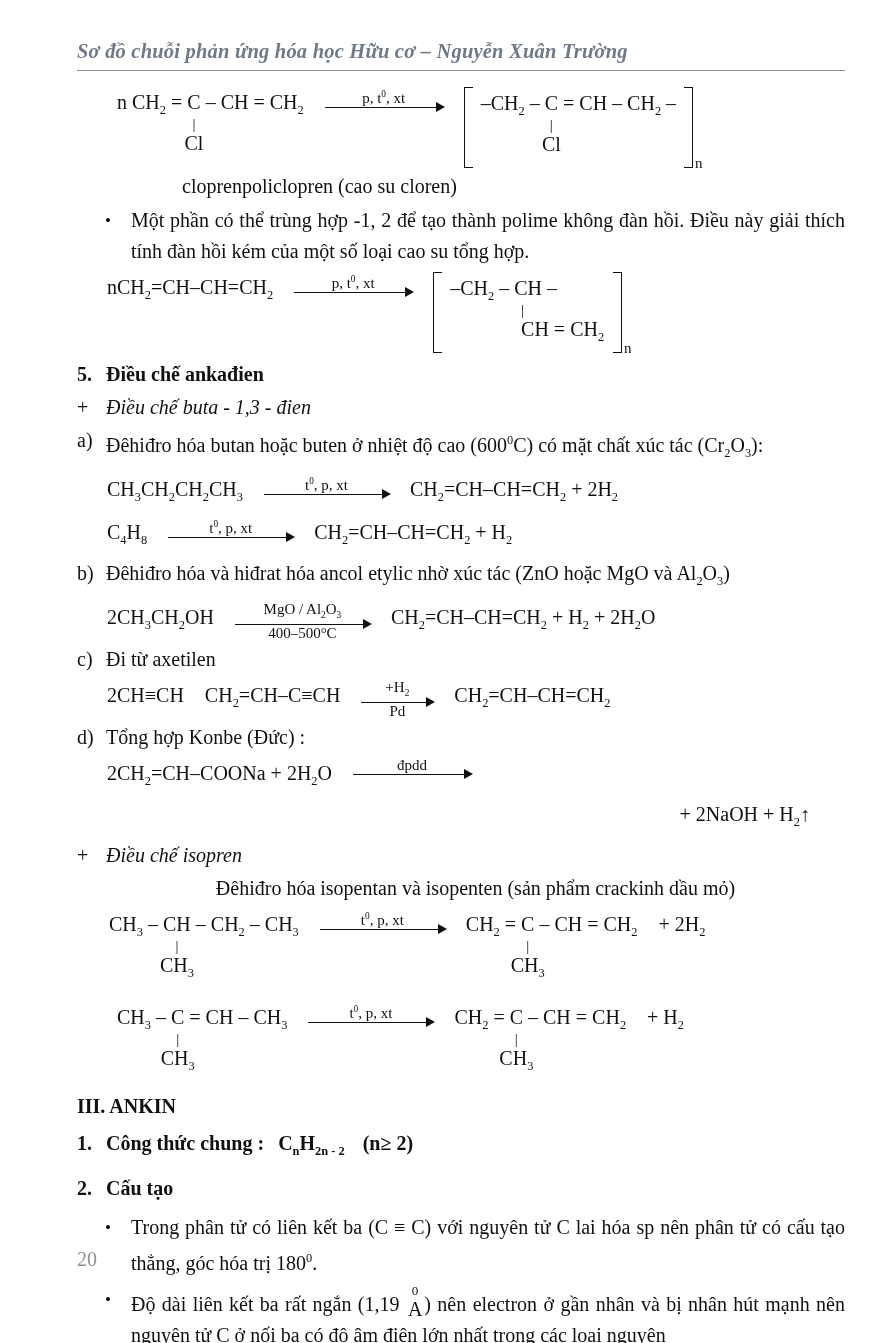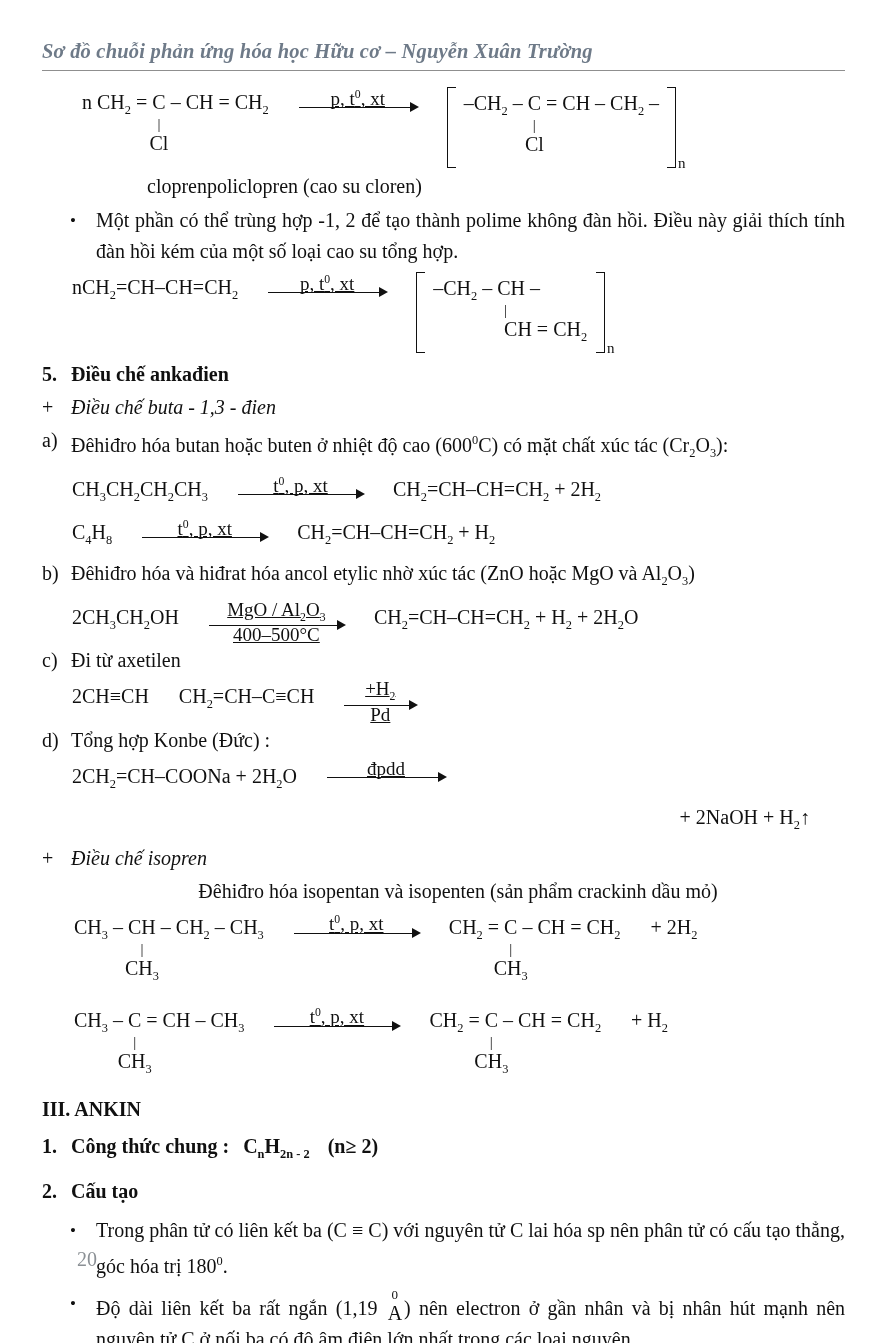--- a/index.html
+++ b/index.html
@@ -5,21 +5,21 @@
   * { box-sizing: border-box; }
   html, body { margin: 0; padding: 0; }
   body {
     width: 889px; height: 1343px;
     background: #ffffff;
     font-family: "Liberation Serif", "DejaVu Serif", serif;
     color: #101010;
     font-size: 20px;
     overflow: hidden;
   }
-  .page { position: relative; height: 100%; padding: 38px 44px 0 42px; }
+  .page { position: relative; height: 100%; padding: 38px 44px 0 77px; }
 
   
   .doc-header {
     font-style: italic; font-weight: 700;
     font-size: 20.5px; line-height: 26px;
     color: var(--header-color, #6e7a88);
     padding-bottom: 6px;
     border-bottom: 1.8px solid var(--rule-color, #8f8f8f);
     margin-bottom: 16px;
     letter-spacing: .2px;
@@ -34,40 +34,40 @@
   .bold { font-weight: 400; }
   .hline { display: flex; font-weight: 700; margin: 6px 0 2px; }
   .hline .num { width: 29px; flex: none; line-height: 31px; }
   .hline .txt { line-height: 31px; }
   .bullet-item { display: flex; margin: 3px 0 3px 28px; }
   .bullet-dot { width: 26px; flex: none; line-height: 31px; font-size: 17px; }
   .btext { flex: 1; line-height: 31px; text-align: justify; }
   .para { margin: 2px 0 2px 29px; line-height: 31px; text-align: center; }
 
   
-  .rxn { display: flex; align-items: flex-start; gap: 30px; margin: 5px 0 3px 30px; white-space: nowrap; }
+  .rxn { display: flex; align-items: flex-start; gap: 21px; margin: 5px 0 3px 30px; white-space: nowrap; }
   .chem { display: inline-block; line-height: 30px; }
   .crow { display: block; line-height: 30px; }
   sub { font-size: 0.62em; }
   sup { font-size: 0.62em; }
 
   
   .anchor { position: relative; display: inline-block; }
   .hang {
     position: absolute; top: 100%; left: 50%; transform: translateX(-50%);
     display: flex; flex-direction: column; align-items: center;
   }
   .hang.left { left: 25%; transform: none; align-items: flex-start; }
   .hang .bond { font-size: 15px; line-height: 14px; }
   .hang .bchem { line-height: 25px; }
   .hang-space { display: block; height: 41px; }
 
   
   .arrow { display: inline-flex; flex-direction: column; align-items: center; padding-top: 0; }
-  .albl { font-size: 19px; line-height: 15px; min-height: 15px; padding: 0 8px; white-space: nowrap; text-decoration: underline; }
+  .albl { font-size: 15px; line-height: 15px; min-height: 15px; padding: 0 8px; white-space: nowrap; }
   .shaft { position: relative; align-self: stretch; height: 0; border-top: 1.5px solid #111; margin: 1px 0; }
   .shaft::after {
     content: ""; position: absolute; right: -2px; top: -6px;
     width: 0; height: 0;
     border-left: 9px solid #111; border-top: 5px solid transparent; border-bottom: 5px solid transparent;
   }
 
   
   .bracketed { display: inline-flex; align-items: stretch; }
   .lbrack, .rbrack { width: 9px; border: 1.7px solid #111; flex: none; }
@@ -212,20 +212,21 @@
   </div>
 
   <div class="rxn">
     <span class="chem">2CH≡CH</span>
     <span class="chem">CH<sub>2</sub>=CH–C≡CH</span>
     <span class="arrow" style="min-width:72px">
       <span class="albl">+H<sub>2</sub></span>
       <span class="shaft"></span>
       <span class="albl">Pd</span>
     </span>
+    <span class="chem">CH<sub>2</sub>=CH–CH=CH<sub>2</sub></span>
   </div>
 
   <div class="li">
     <span class="marker">d)</span>
     <div class="litext">Tổng hợp Konbe (Đức) :</div>
   </div>
 
   <div class="rxn">
     <span class="chem">2CH<sub>2</sub>=CH–COONa + 2H<sub>2</sub>O</span>
     <span class="arrow" style="min-width:118px">
@@ -258,21 +259,21 @@
     </span>
     <span class="chem">
       <span class="crow"><span>CH<sub>2</sub> = </span><span class="anchor"><span>C</span><span class="hang">
               <span class="bond">|</span>
               <span class="bchem">CH<sub>3</sub></span>
             </span></span><span> – CH = CH<sub>2</sub></span></span>
     </span>
     <span class="chem">+  2H<sub>2</sub></span>
   </div>
 
-  <div class="rxn" style="margin-left:32px; margin-top:14px">
+  <div class="rxn" style="margin-left:40px; margin-top:14px">
     <span class="chem">
       <span class="crow"><span>CH<sub>3</sub> – </span><span class="anchor"><span>C</span><span class="hang">
               <span class="bond">|</span>
               <span class="bchem">CH<sub>3</sub></span>
             </span></span><span> = CH – CH<sub>3</sub></span></span>
       <span class="hang-space"></span>
     </span>
     <span class="arrow" style="min-width:125px">
       <span class="albl">t<sup>0</sup>, p, xt</span>
       <span class="shaft"></span>

